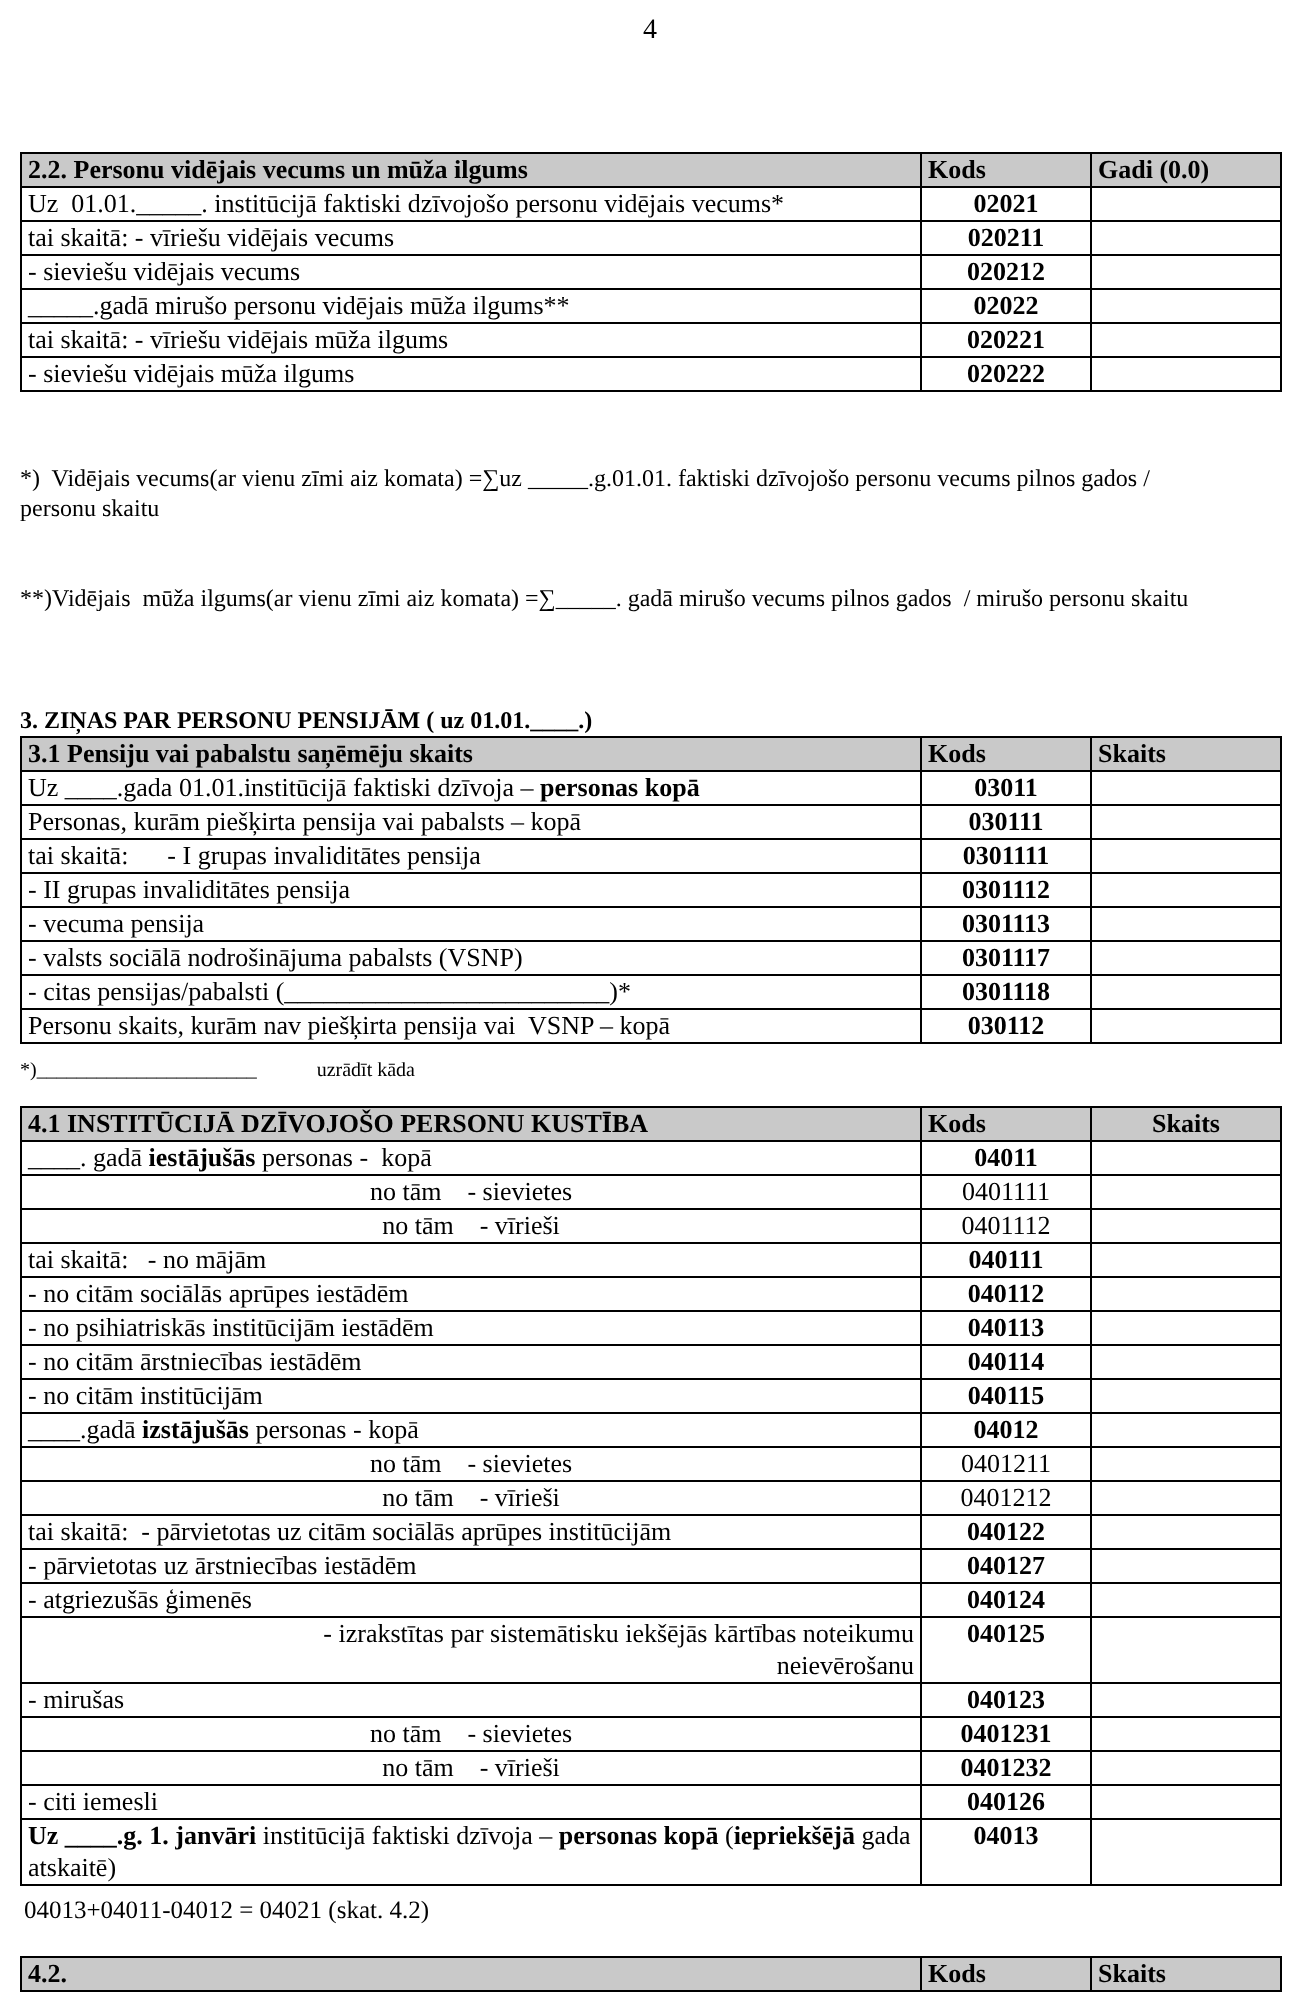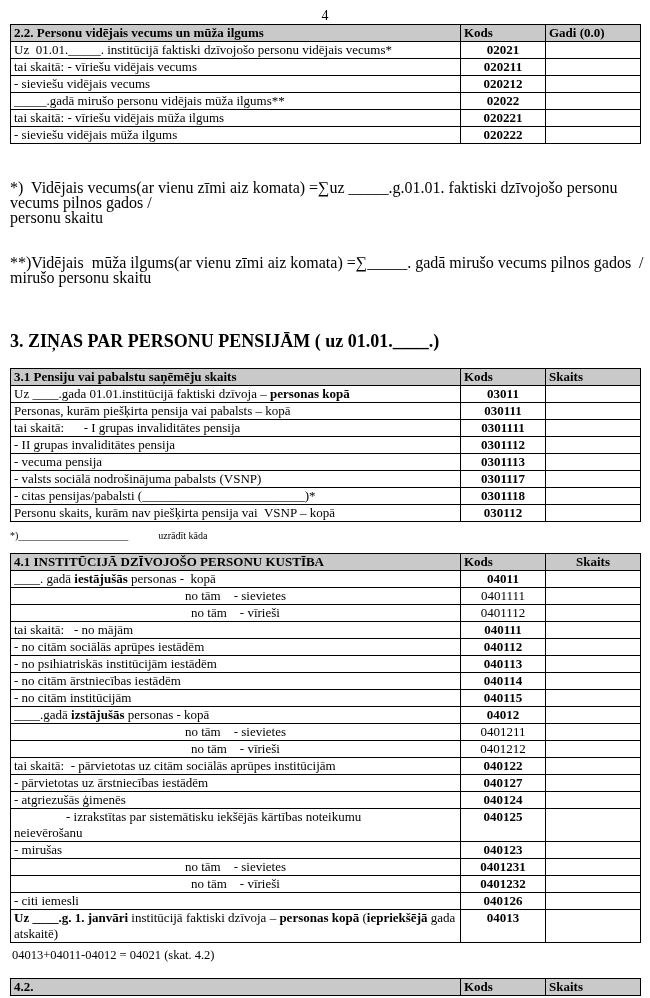--- a/index.html
+++ b/index.html
@@ -27,31 +27,31 @@
   td.hl { text-align: left; }
   td.cen-h { text-align: center; }
 
   td.lab { white-space: pre-wrap; }
   td.code { text-align: center; font-weight: bold; }
   td.code.reg { font-weight: normal; }
   td.cen { text-align: center; }
   td.i1 { padding-left: 18px; }
   td.i2 { padding-left: 64px; }
   td.i3 { padding-left: 76px; }
-  td.hang { padding-left: 12px; text-indent: 52px; }
+  td.hang { padding-left: 12px; text-indent: 52px; text-align: right; }
   td.vb { vertical-align: bottom; }
 
   .b { font-weight: bold; }
 
-  .fnblock { margin: 6px 0 0 10px; width: 634px; font-size: 16px; line-height: 15px; white-space: pre-wrap; }
+  .fnblock { margin: 6px 0 0 10px; width: 634px; font-size: 12px; line-height: 15px; white-space: pre-wrap; }
   .fnline { white-space: pre-wrap; }
-  .heading { margin: 16px 0 16px 10px; font-weight: bold; font-size: 18px; }
+  .heading { margin: 16px 0 0 10px; font-weight: bold; font-size: 12px; }
   .fn3 { margin: 8px 0 0 10px; font-size: 10px; white-space: pre-wrap; }
   .note { margin: 5px 0 0 12px; font-size: 12.5px; }
-  .mt-t1 { }
+  .mt-t1 { margin-top: 52px; }
   .mt-t3 { margin-top: 12px; padding-left: 20px; }
   .mt-t4 { margin-top: 15px; }
 </style>
 </head>
 <body>
 
 <div class="page">
 
   <div class="pagenum">4</div>
 

